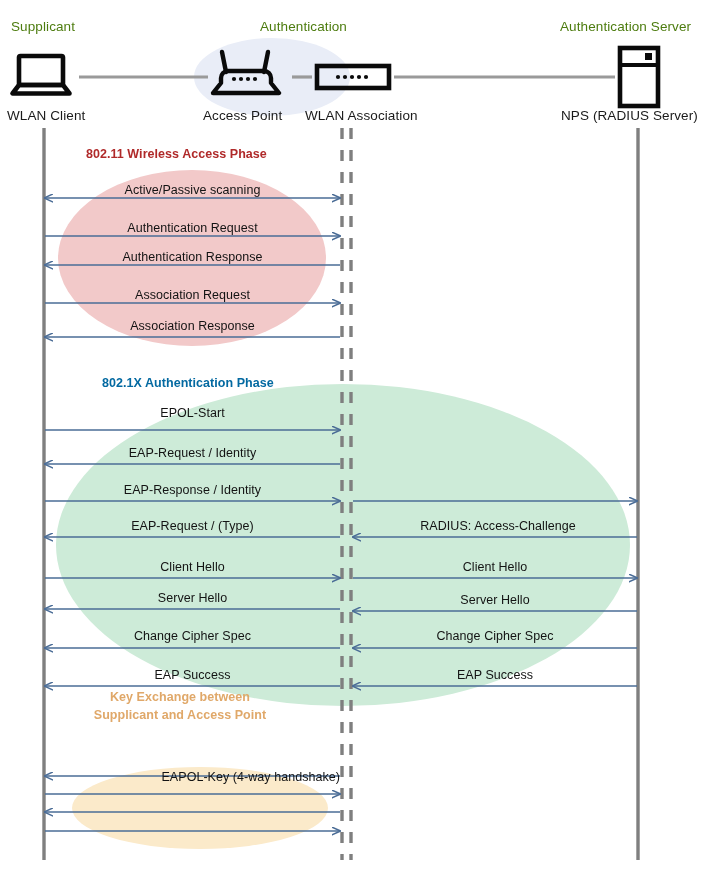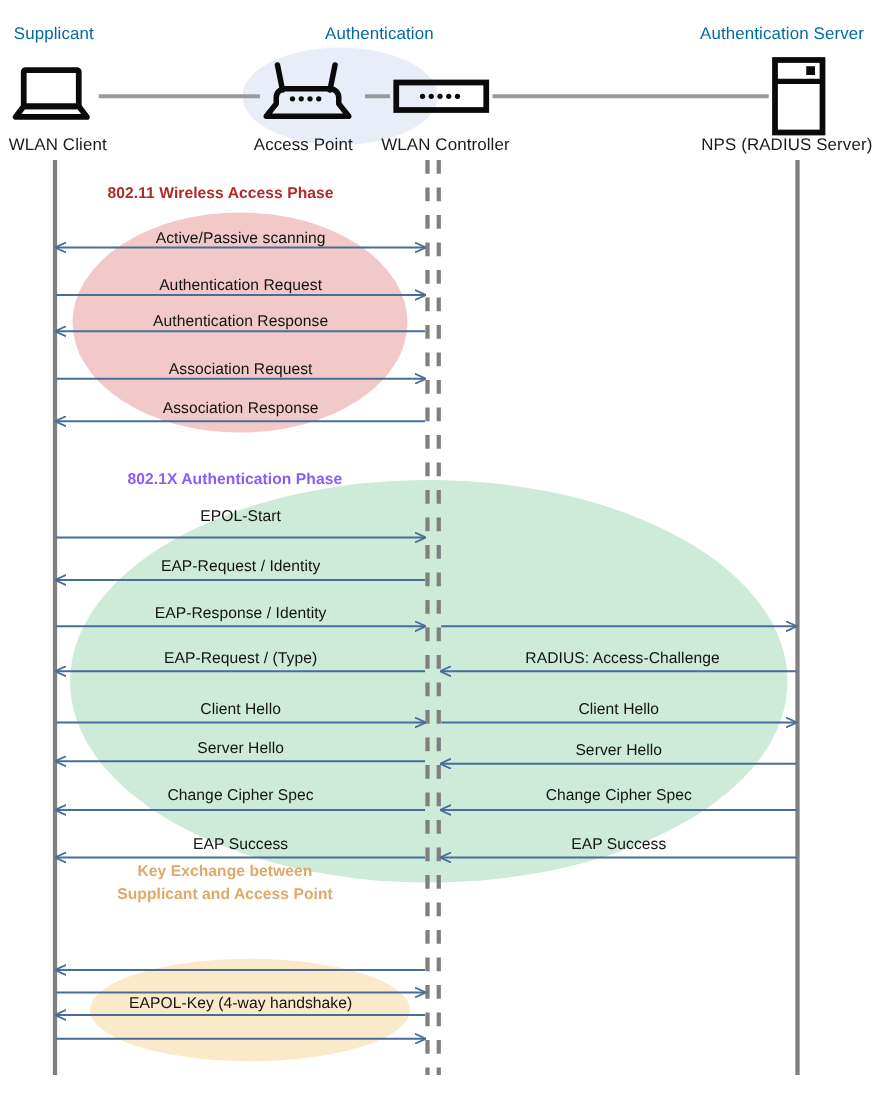--- a/index.html
+++ b/index.html
@@ -14,40 +14,40 @@
     height:875px;
     overflow:hidden;
     background:#ffffff;
   }
   #stage svg{position:absolute;left:0;top:0;}
   .abs{position:absolute;}
 
   
   .role-label{
     font-size:13.5px;
-    color:#0369a1;
+    color:#4d7c0f;
     white-space:nowrap;
     letter-spacing:.1px;
   }
   .device-label{
     font-size:13.5px;
     color:#1a1a1a;
     white-space:nowrap;
     letter-spacing:.1px;
   }
 
   
   .phase-title{
     font-size:12.5px;
     font-weight:600;
     white-space:nowrap;
     letter-spacing:.05px;
   }
   .phase-title.red{color:#b02a2a;}
-  .phase-title.green{color:#8b5cf6;}
+  .phase-title.green{color:#0369a1;}
   .phase-title.orange{color:#e0a869;text-align:center;line-height:18px;}
 
   
   .msg{
     font-size:12.5px;
     color:#131313;
     white-space:nowrap;
     letter-spacing:.05px;
     text-align:center;
   }
@@ -156,21 +156,21 @@
       <line x1="45" y1="831" x2="340" y2="831" marker-end="url(#ah-r)"></line>
     </g>
   </svg>
 
   <div class="abs role-label" style="left:11px;  top:19px;">Supplicant</div>
   <div class="abs role-label" style="left:260px; top:19px;">Authentication</div>
   <div class="abs role-label" style="left:560px; top:19px;">Authentication Server</div>
 
   <div class="abs device-label" style="left:7px;   top:108px;text-align:center;">WLAN Client</div>
   <div class="abs device-label" style="left:203px; top:108px;">Access Point</div>
-  <div class="abs device-label" style="left:305px; top:108px;">WLAN Controller</div>
+  <div class="abs device-label" style="left:305px; top:108px;">WLAN Association</div>
   <div class="abs device-label" style="left:561px; top:108px;">NPS (RADIUS Server)</div>
 
   <div class="abs phase-title red" style="left:86px; top:147px;">802.11 Wireless Access Phase</div>
   <div class="abs phase-title green" style="left:102px; top:376px;">802.1X Authentication Phase</div>
   <div class="abs phase-title orange" style="left:75px; top:688px; width:210px;">
     <div>Key Exchange between</div>
     <div>Supplicant and Access Point</div>
   </div>
 
   <div class="abs msg" style="left:45px; top:183px; width:295px;">Active/Passive scanning</div>
@@ -187,15 +187,15 @@
   <div class="abs msg" style="left:45px; top:591px; width:295px;">Server Hello</div>
   <div class="abs msg" style="left:45px; top:629px; width:295px;">Change Cipher Spec</div>
   <div class="abs msg" style="left:45px; top:668px; width:295px;">EAP Success</div>
 
   <div class="abs msg" style="left:356px; top:519px; width:284px;">RADIUS: Access-Challenge</div>
   <div class="abs msg" style="left:353px; top:560px; width:284px;">Client Hello</div>
   <div class="abs msg" style="left:353px; top:593px; width:284px;">Server Hello</div>
   <div class="abs msg" style="left:353px; top:629px; width:284px;">Change Cipher Spec</div>
   <div class="abs msg" style="left:353px; top:668px; width:284px;">EAP Success</div>
 
-  <div class="abs msg" style="left:45px; top:795px; width:295px;">EAPOL-Key (4-way handshake)</div>
+  <div class="abs msg" style="left:45px; top:770px; width:295px;text-align:right;">EAPOL-Key (4-way handshake)</div>
 
 </div>
 
 </body></html>

